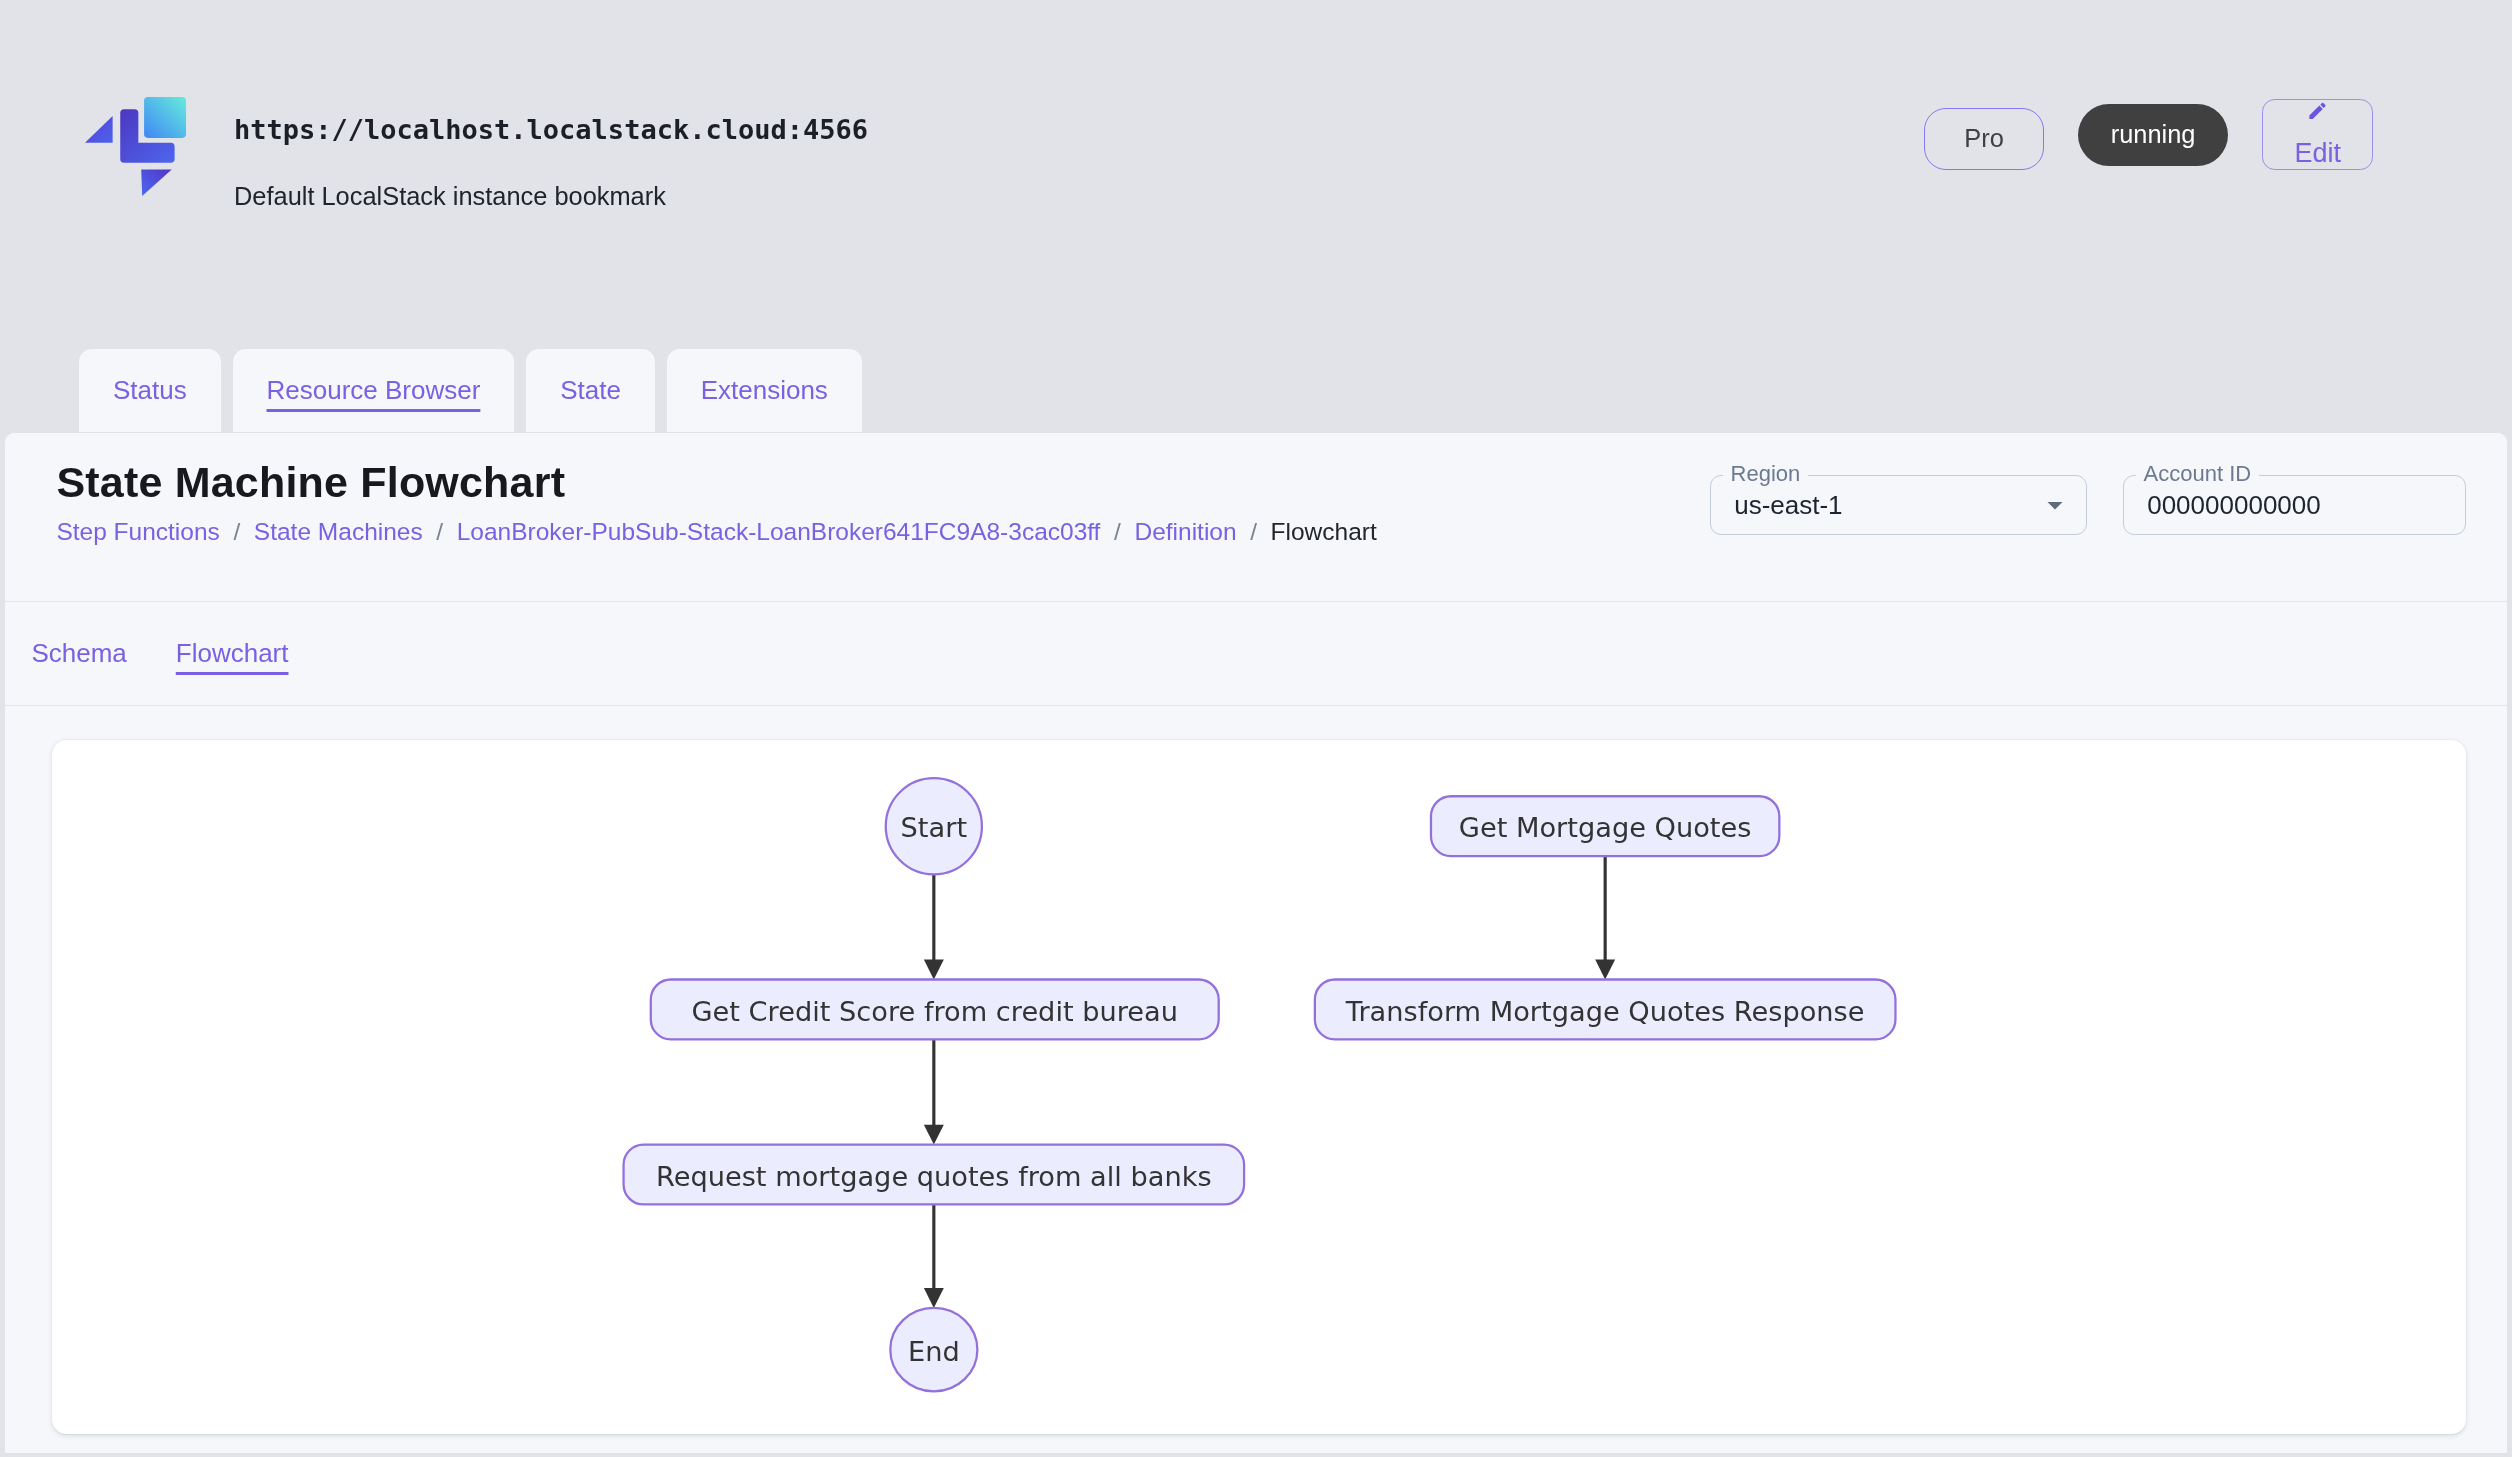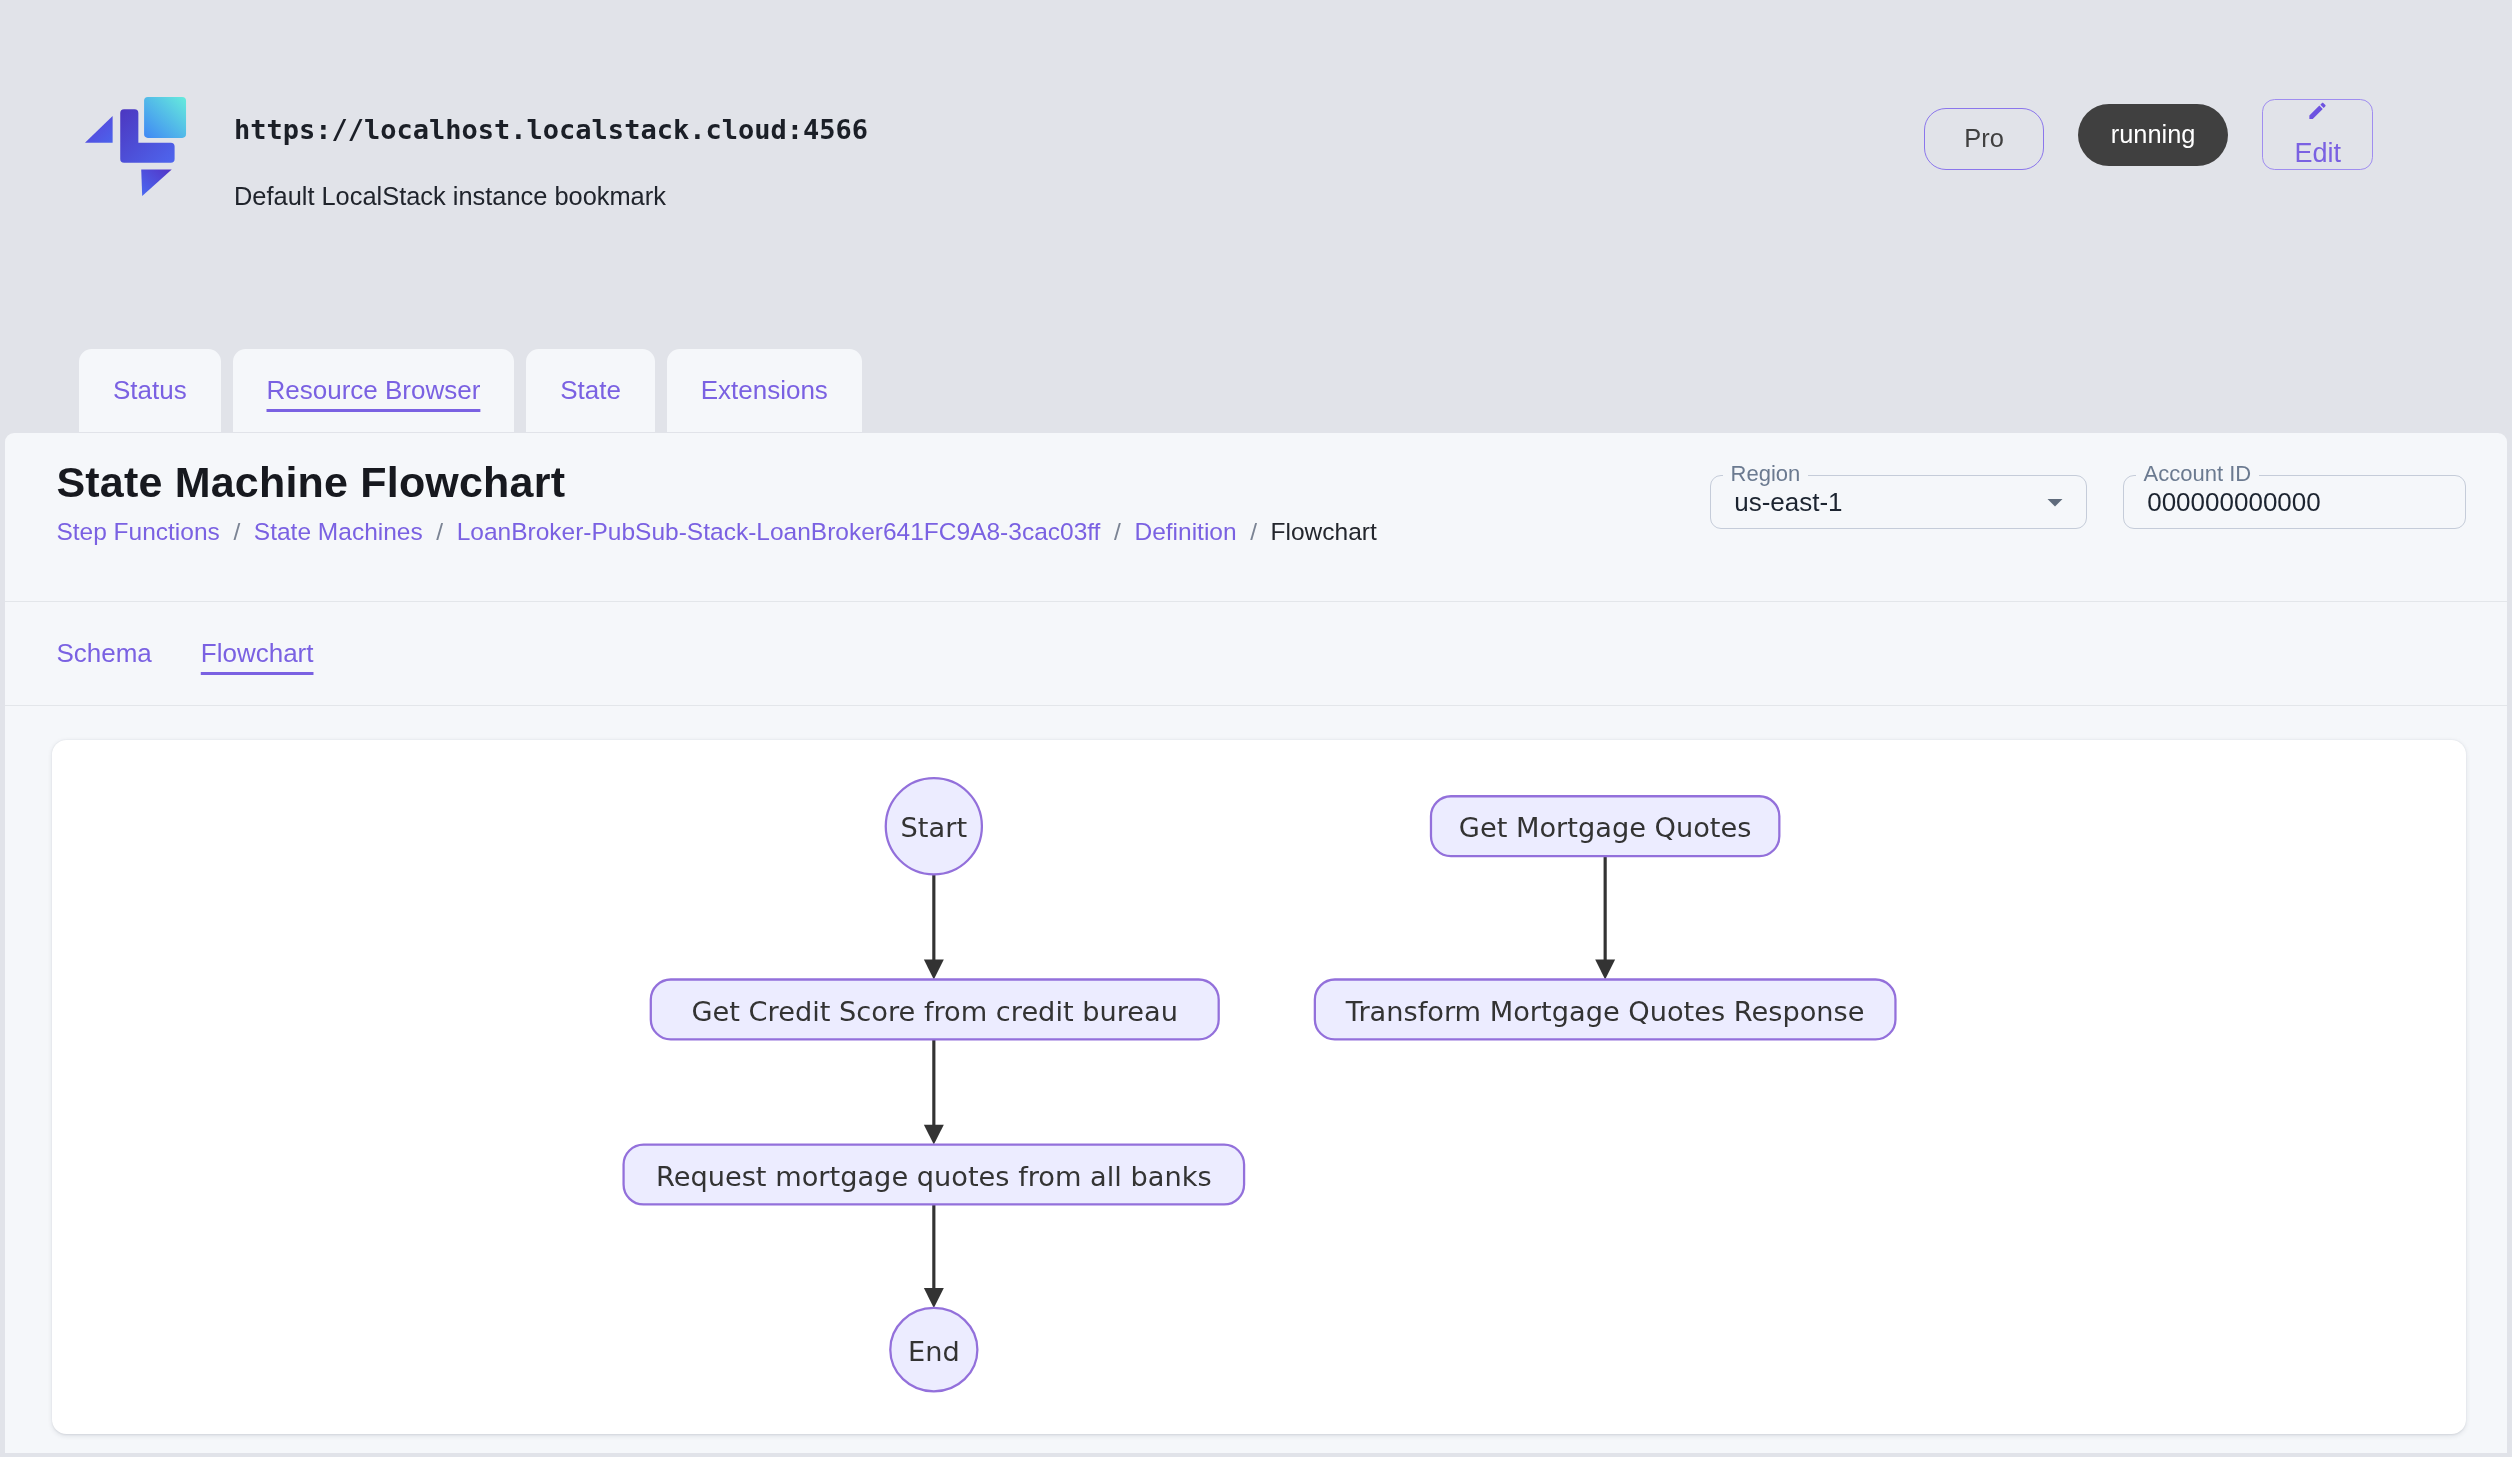--- a/index.html
+++ b/index.html
@@ -35,32 +35,32 @@
   
   .panel{position:absolute;left:5.4px;right:5.4px;top:433px;bottom:4.5px;background:#f5f7fa;border-radius:9px 9px 0 0;}
   .panel-header{position:relative;height:168px;border-bottom:1.8px solid #e3e6ea;}
   .page-title{position:absolute;left:51px;top:25.4px;margin:0;font-size:43px;font-weight:600;color:#17191f;letter-spacing:0.2px;}
   .breadcrumb{position:absolute;left:51px;top:85px;display:flex;align-items:center;gap:13.6px;font-size:24.5px;white-space:nowrap;}
   .crumb{color:#7a61e2;text-decoration:none;cursor:pointer;}
   .crumb-sep{color:#7b8494;}
   .crumb-current{color:#23262d;}
 
   .panel-controls{position:absolute;top:42px;right:41px;display:flex;gap:36px;}
-  .field{position:relative;height:54px;border:1.8px solid #c5ccd9;border-radius:11px;background:transparent;
+  .field{position:relative;height:60px;border:1.8px solid #c5ccd9;border-radius:11px;background:transparent;
     display:flex;align-items:center;box-sizing:border-box;}
   .field-label{position:absolute;top:-13.6px;left:12.7px;background:#f5f7fa;padding:0 7.3px;font-size:22px;color:#6b7a90;line-height:1.1;}
   .field-region{width:377px;}
   .field-account{width:343px;}
   .field-value{font-size:26px;color:#1c2430;padding-left:23.6px;}
   .field input{border:none;outline:none;background:transparent;width:100%;padding:0 18px 0 23.6px;
     font-size:26px;color:#1c2430;font-family:"Liberation Sans",sans-serif;}
   .dd-arrow{position:absolute;right:12.7px;top:50%;transform:translateY(-50%);width:36px;height:36px;}
 
   
-  .subtabs{display:flex;align-items:center;height:103px;padding-left:51px;gap:49px;border-bottom:1.8px solid #e3e6ea;}
+  .subtabs{display:flex;align-items:center;height:103px;padding-left:26px;gap:49px;border-bottom:1.8px solid #e3e6ea;}
   .subtab{background:none;border:none;color:#7a61e2;font-size:26px;cursor:pointer;padding:0;font-family:"Liberation Sans",sans-serif;}
   .subtab.active{text-decoration:underline;text-underline-offset:10px;text-decoration-thickness:2.7px;}
 
   
   .card{position:absolute;left:47px;right:41px;top:307px;height:694px;background:#ffffff;border-radius:14.5px;
     box-shadow:0 1.8px 5.4px rgba(25,39,62,.10),0 0.9px 1.8px rgba(25,39,62,.08);}
   .card svg{display:block;width:100%;height:100%;}
   .node-label{font-family:"DejaVu Sans",sans-serif;font-size:30px;fill:#333333;}
 </style>
 </head>

